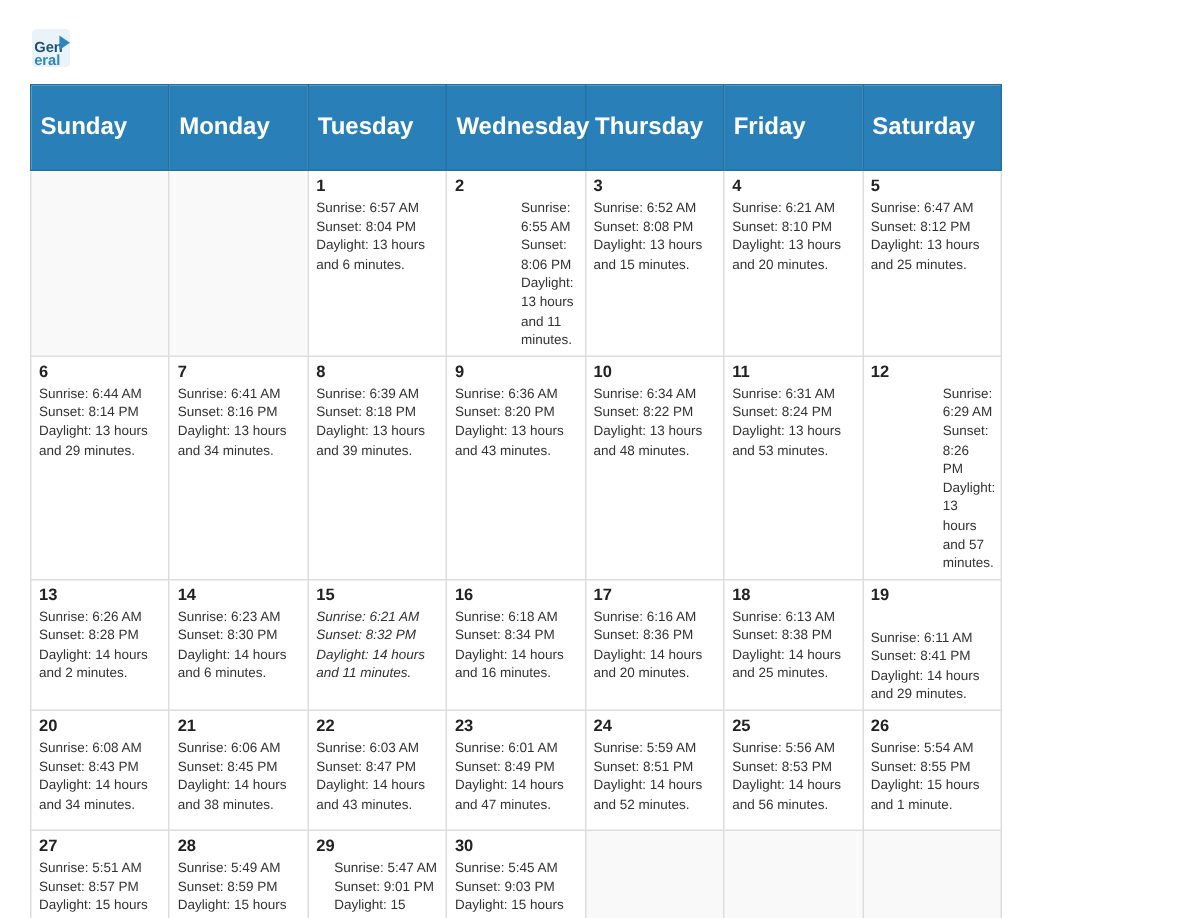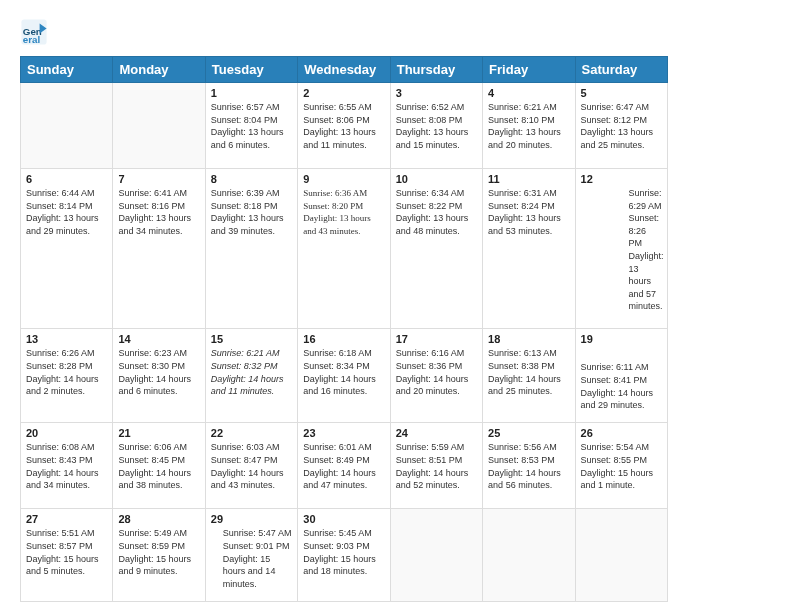--- a/index.html
+++ b/index.html
@@ -49,24 +49,24 @@
     .calendar {
       flex: 1;
       border: 1px solid #ccc;
       border-collapse: collapse;
       width: 100%;
       table-layout: fixed;
     }
     .calendar th {
       background-color: #2980b9;
       color: #fff;
-      font-size: 13px;
+      font-size: 16px;
       font-weight: bold;
       text-align: left;
-      padding: 5px 6px;
+      padding: 19px 6px;
       border: 1px solid #2471a3;
     }
     .calendar td {
       border: 1px solid #ddd;
       vertical-align: top;
       padding: 4px 5px;
       font-size: 9.5px;
       color: #222;
       height: 82px;
     }
@@ -130,21 +130,21 @@
           <td class="empty"></td>
           <td class="empty"></td>
           <td>
             <span class="day-num">1</span>
             <div class="cell-text" style="white-space: pre-line;">Sunrise: 6:57 AM
 Sunset: 8:04 PM
 Daylight: 13 hours and 6 minutes.</div>
           </td>
           <td>
             <span class="day-num">2</span>
-            <div class="cell-text" style="white-space: pre-line;">Sunrise: 6:55 AM
+            <div class="cell-text" style="white-space: pre-line; margin-left: 44px;">Sunrise: 6:55 AM
 Sunset: 8:06 PM
 Daylight: 13 hours and 11 minutes.</div>
           </td>
           <td>
             <span class="day-num">3</span>
             <div class="cell-text" style="white-space: pre-line;">Sunrise: 6:52 AM
 Sunset: 8:08 PM
 Daylight: 13 hours and 15 minutes.</div>
           </td>
           <td>
@@ -174,21 +174,21 @@
 Daylight: 13 hours and 34 minutes.</div>
           </td>
           <td>
             <span class="day-num">8</span>
             <div class="cell-text" style="white-space: pre-line;">Sunrise: 6:39 AM
 Sunset: 8:18 PM
 Daylight: 13 hours and 39 minutes.</div>
           </td>
           <td>
             <span class="day-num">9</span>
-            <div class="cell-text" style="white-space: pre-line; font-family: Liberation Serif, serif;">Sunrise: 6:36 AM
+            <div class="cell-text" style="white-space: pre-line;">Sunrise: 6:36 AM
 Sunset: 8:20 PM
 Daylight: 13 hours and 43 minutes.</div>
           </td>
           <td>
             <span class="day-num">10</span>
             <div class="cell-text" style="white-space: pre-line;">Sunrise: 6:34 AM
 Sunset: 8:22 PM
 Daylight: 13 hours and 48 minutes.</div>
           </td>
           <td>

